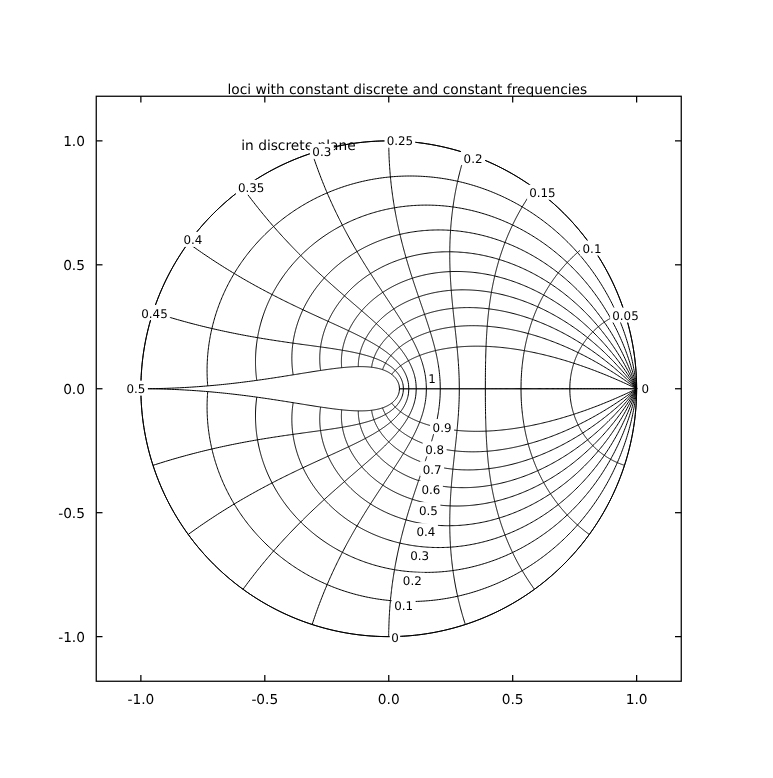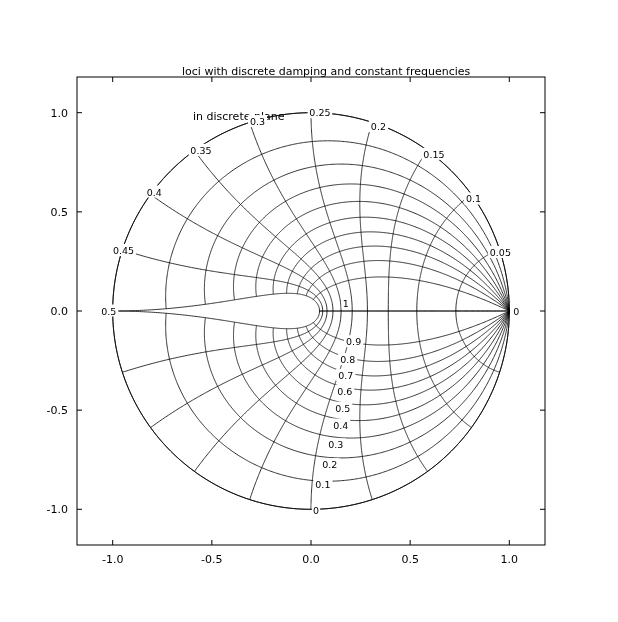--- a/index.html
+++ b/index.html
@@ -65,21 +65,21 @@
   .lbl-bg {
     fill: #ffffff;
   }
 </style>
 </head>
 <body>
 
 <div id="figure">
 
   <div class="title-block">
-    <div>loci with discrete damping and constant frequencies</div>
+    <div>loci with constant discrete and constant frequencies</div>
     <div class="title-line2">in discrete plane</div>
   </div>
 
   <svg id="plot" width="618" height="622">
       <rect x="77" y="77" width="468" height="468" class="axis-rect"></rect>
       <line x1="112.69491525423729" y1="545" x2="112.69491525423729" y2="540" class="tick"></line>
       <line x1="112.69491525423729" y1="77" x2="112.69491525423729" y2="82" class="tick"></line>
       <text x="112.69491525423729" y="563" text-anchor="middle" class="ticklabel">-1.0</text>
       <line x1="211.84745762711864" y1="545" x2="211.84745762711864" y2="540" class="tick"></line>
       <line x1="211.84745762711864" y1="77" x2="211.84745762711864" y2="82" class="tick"></line>

